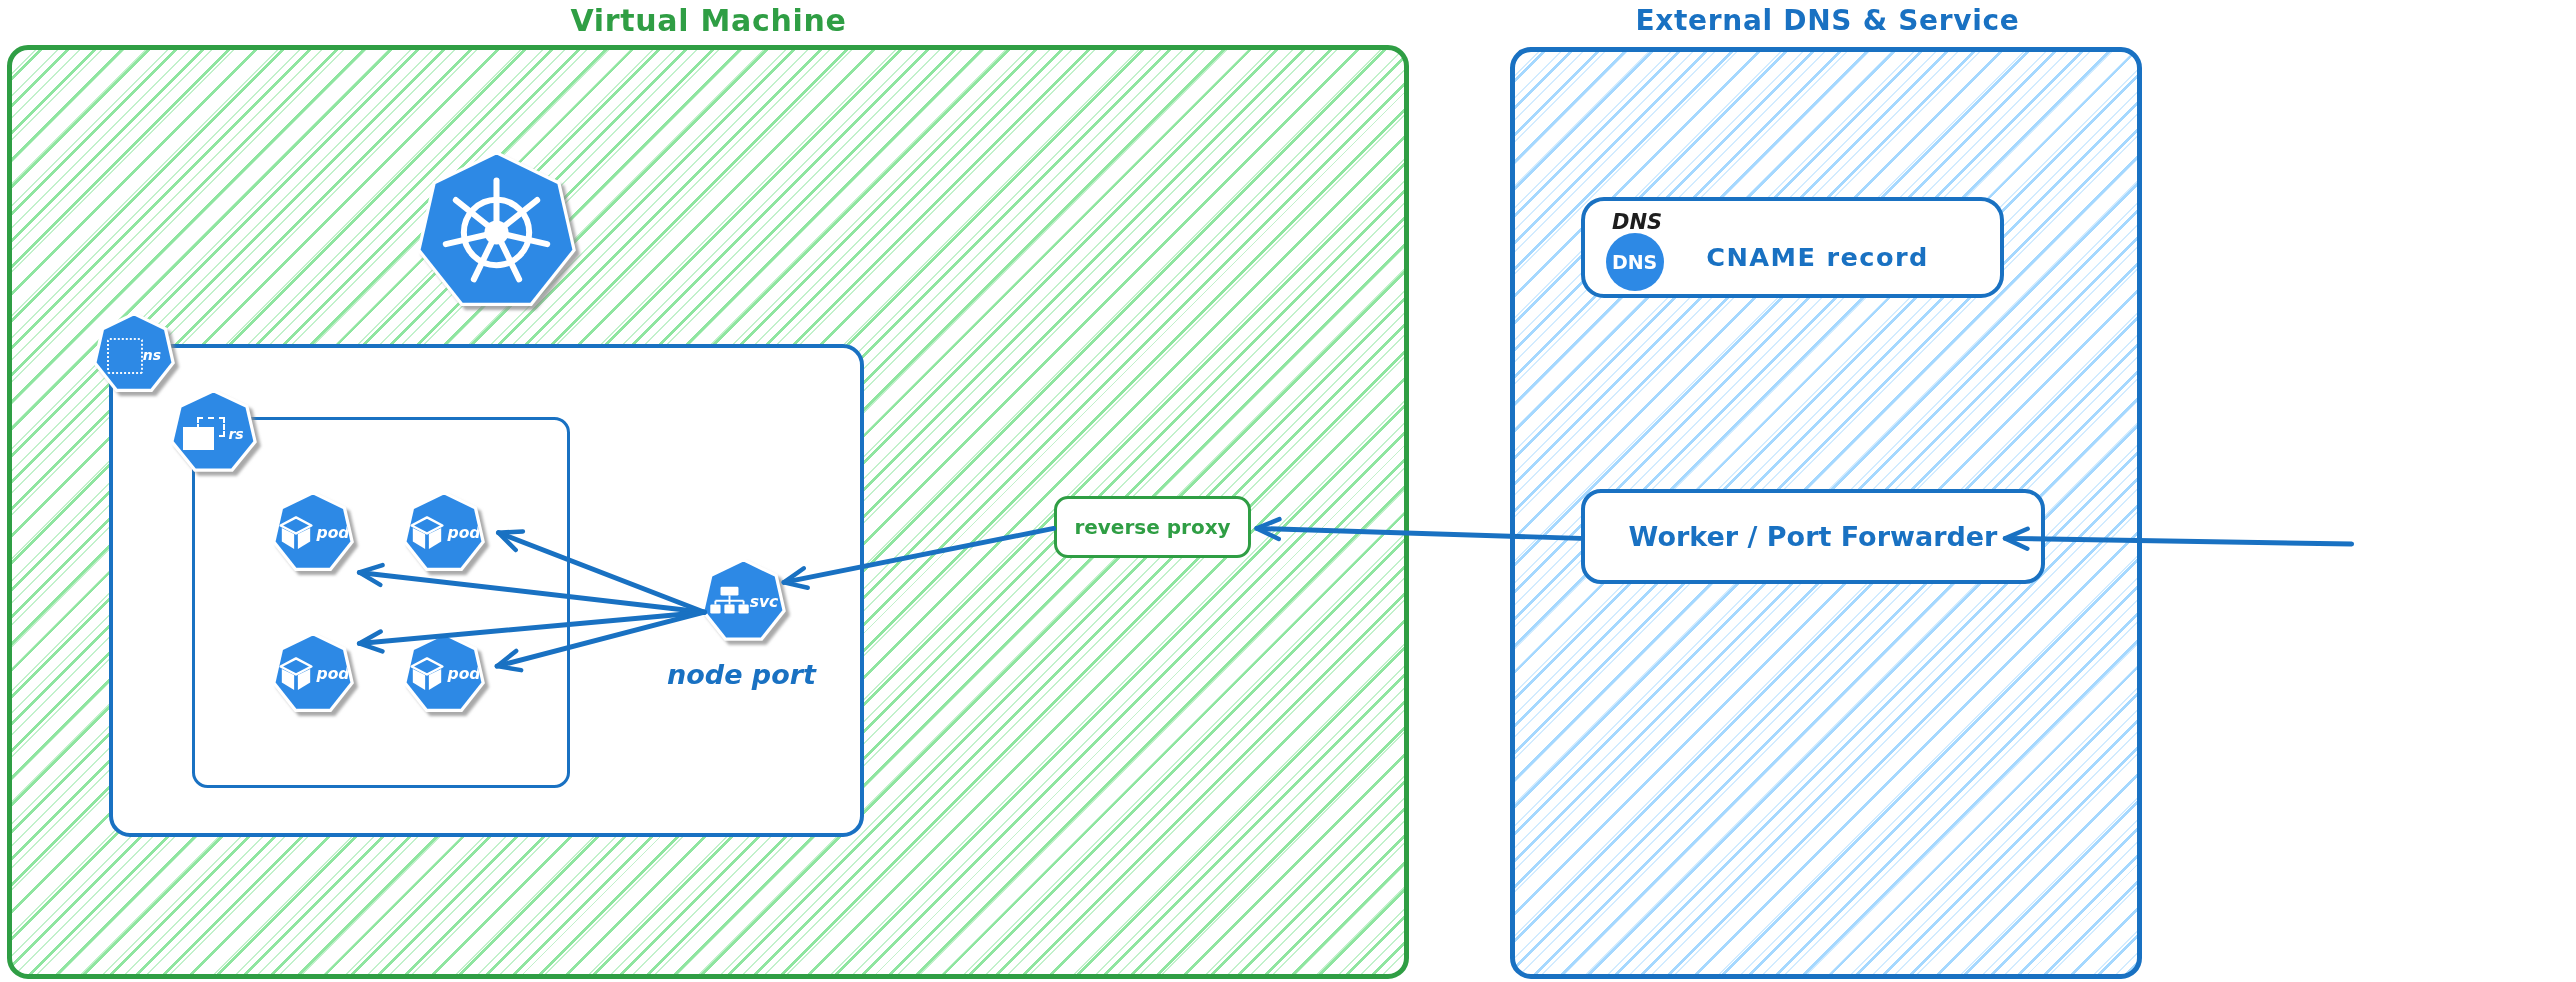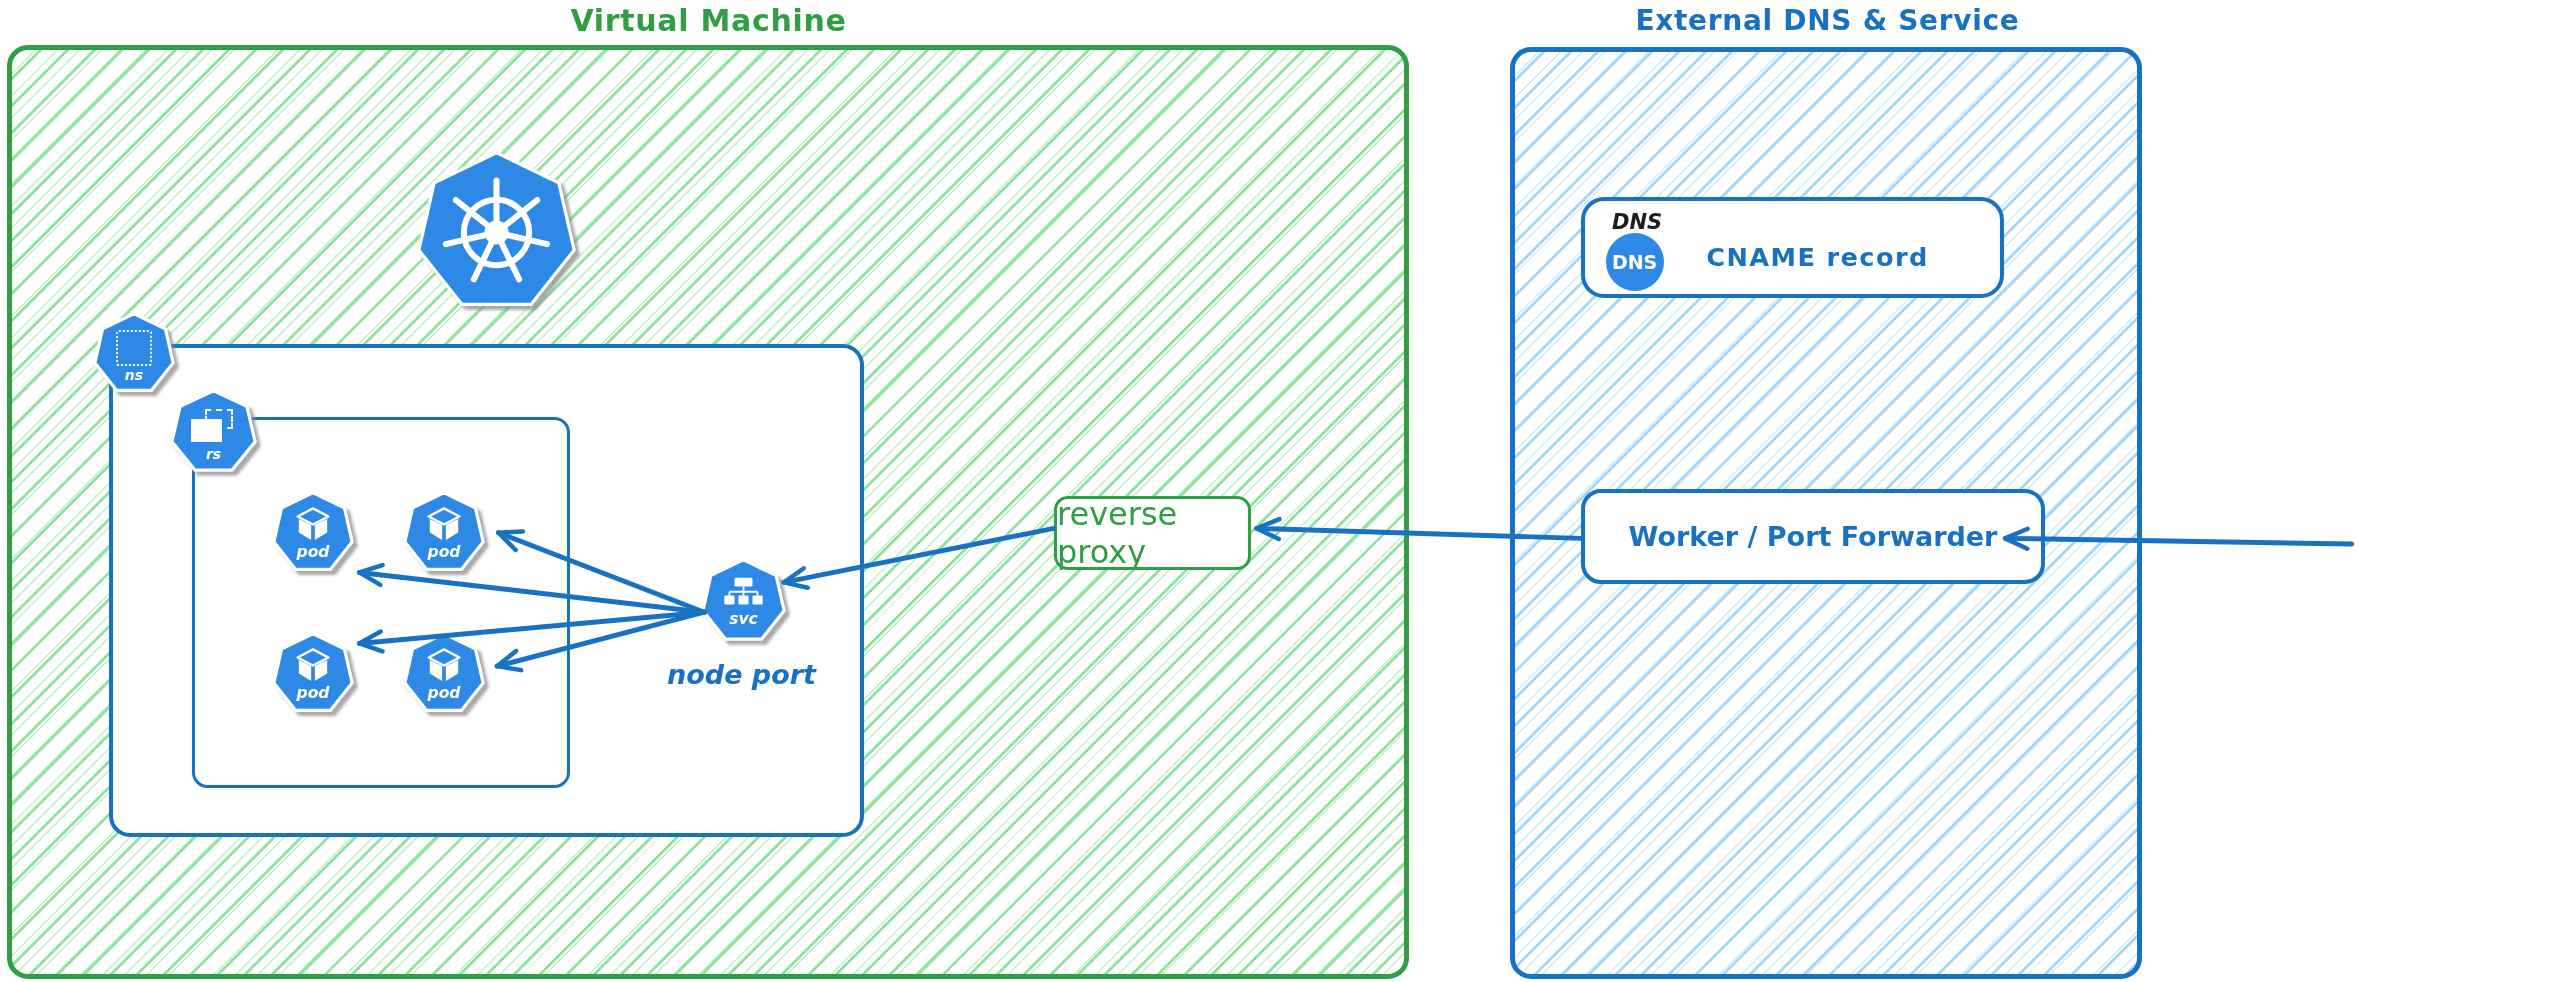--- a/index.html
+++ b/index.html
@@ -26,42 +26,42 @@
     background:
       repeating-linear-gradient(135deg, var(--blue-hatch) 0 2.8px, transparent 2.8px 19px),
       repeating-linear-gradient(135deg, rgba(165,216,255,.5) 0 1.4px, transparent 1.4px 15.6px);
   }
 
   .white-box{position:absolute;background:#fff;}
   .ns-box{left:109px;top:344px;width:755px;height:493px;border:4.3px solid var(--blue);border-radius:21px;}
   .rs-box{left:192px;top:417px;width:378px;height:371px;border:3.6px solid var(--blue);border-radius:15.6px;}
 
   .label-box{position:absolute;background:#fff;display:flex;align-items:center;justify-content:center;}
-  .reverse-proxy{left:1054px;top:496px;width:197px;height:74px;border:3.6px solid var(--green);border-radius:14px;
-                 color:var(--green);font-size:32px;font-weight:normal;}
+  .reverse-proxy{left:1054px;top:496px;width:197px;height:62px;border:3.6px solid var(--green);border-radius:14px;
+                 color:var(--green);font-size:20px;font-weight:bold;}
   .dns-box{left:1581px;top:197px;width:423px;height:101px;border:4.3px solid var(--blue);border-radius:23px;padding-left:32px;}
   .worker-box{left:1581px;top:489px;width:464px;height:95px;border:4.3px solid var(--blue);border-radius:20px;
               color:var(--blue);font-size:27px;font-weight:bold;}
   .ci-box{left:2352px;top:439px;width:213px;height:202px;border:4.3px solid var(--blue);border-radius:21px;}
 
   .dns-tag{position:absolute;left:27px;top:8.5px;color:var(--ink);font-size:21px;font-weight:bold;font-style:italic;}
   .dns-circle{position:absolute;left:20.6px;top:32px;width:58px;height:58px;border-radius:50%;
               background:var(--icon-blue);display:flex;align-items:center;justify-content:center;
               color:#fff;font-size:19px;font-weight:bold;}
   .cname-text{position:absolute;left:64px;right:14px;top:41px;text-align:center;
               color:var(--blue);font-size:25.6px;font-weight:bold;letter-spacing:1.4px;}
 
   .ci-label{position:absolute;left:0;top:71px;width:100%;text-align:center;color:var(--blue);
             font-size:19px;font-weight:bold;font-style:italic;}
   .ci-circle{position:absolute;left:80px;top:97px;width:55px;height:55px;border-radius:50%;
              background:var(--icon-blue);display:flex;align-items:center;justify-content:center;}
   .hepta-wrap{position:absolute;filter:drop-shadow(4.3px 4.3px 1.4px rgba(140,140,140,.75));}
   .hepta-wrap .rim{position:absolute;inset:0;clip-path:polygon(50% 0%,10.9% 18.8%,1.3% 61.1%,28.3% 95.1%,71.7% 95.1%,98.7% 61.1%,89.1% 18.8%);background:#fff;}
   .hepta-wrap .fill{position:absolute;inset:3.6px;clip-path:polygon(50% 0%,10.9% 18.8%,1.3% 61.1%,28.3% 95.1%,71.7% 95.1%,98.7% 61.1%,89.1% 18.8%);
-                    background:var(--icon-blue);display:flex;flex-direction:column;align-items:center;justify-content:center;}
+                    background:var(--icon-blue);display:flex;flex-direction:row;align-items:center;justify-content:center;}
   .hepta-label{color:#fff;font-size:15.6px;font-style:italic;font-weight:bold;line-height:1;margin-top:2.1px;}
 
   .k8s{left:415px;top:151px;width:163px;height:163px;}
   .ns-hepta{left:92px;top:312px;width:84px;height:84px;}
   .rs-hepta{left:169px;top:389px;width:89px;height:87px;text-align:center;}
   .pod{width:84px;height:84px;}
   .pod1{left:271px;top:491px;} .pod2{left:402px;top:491px;}
   .pod3{left:271px;top:632px;} .pod4{left:402px;top:632px;}
   .svc{left:700px;top:558px;width:87px;height:87px;}
 

